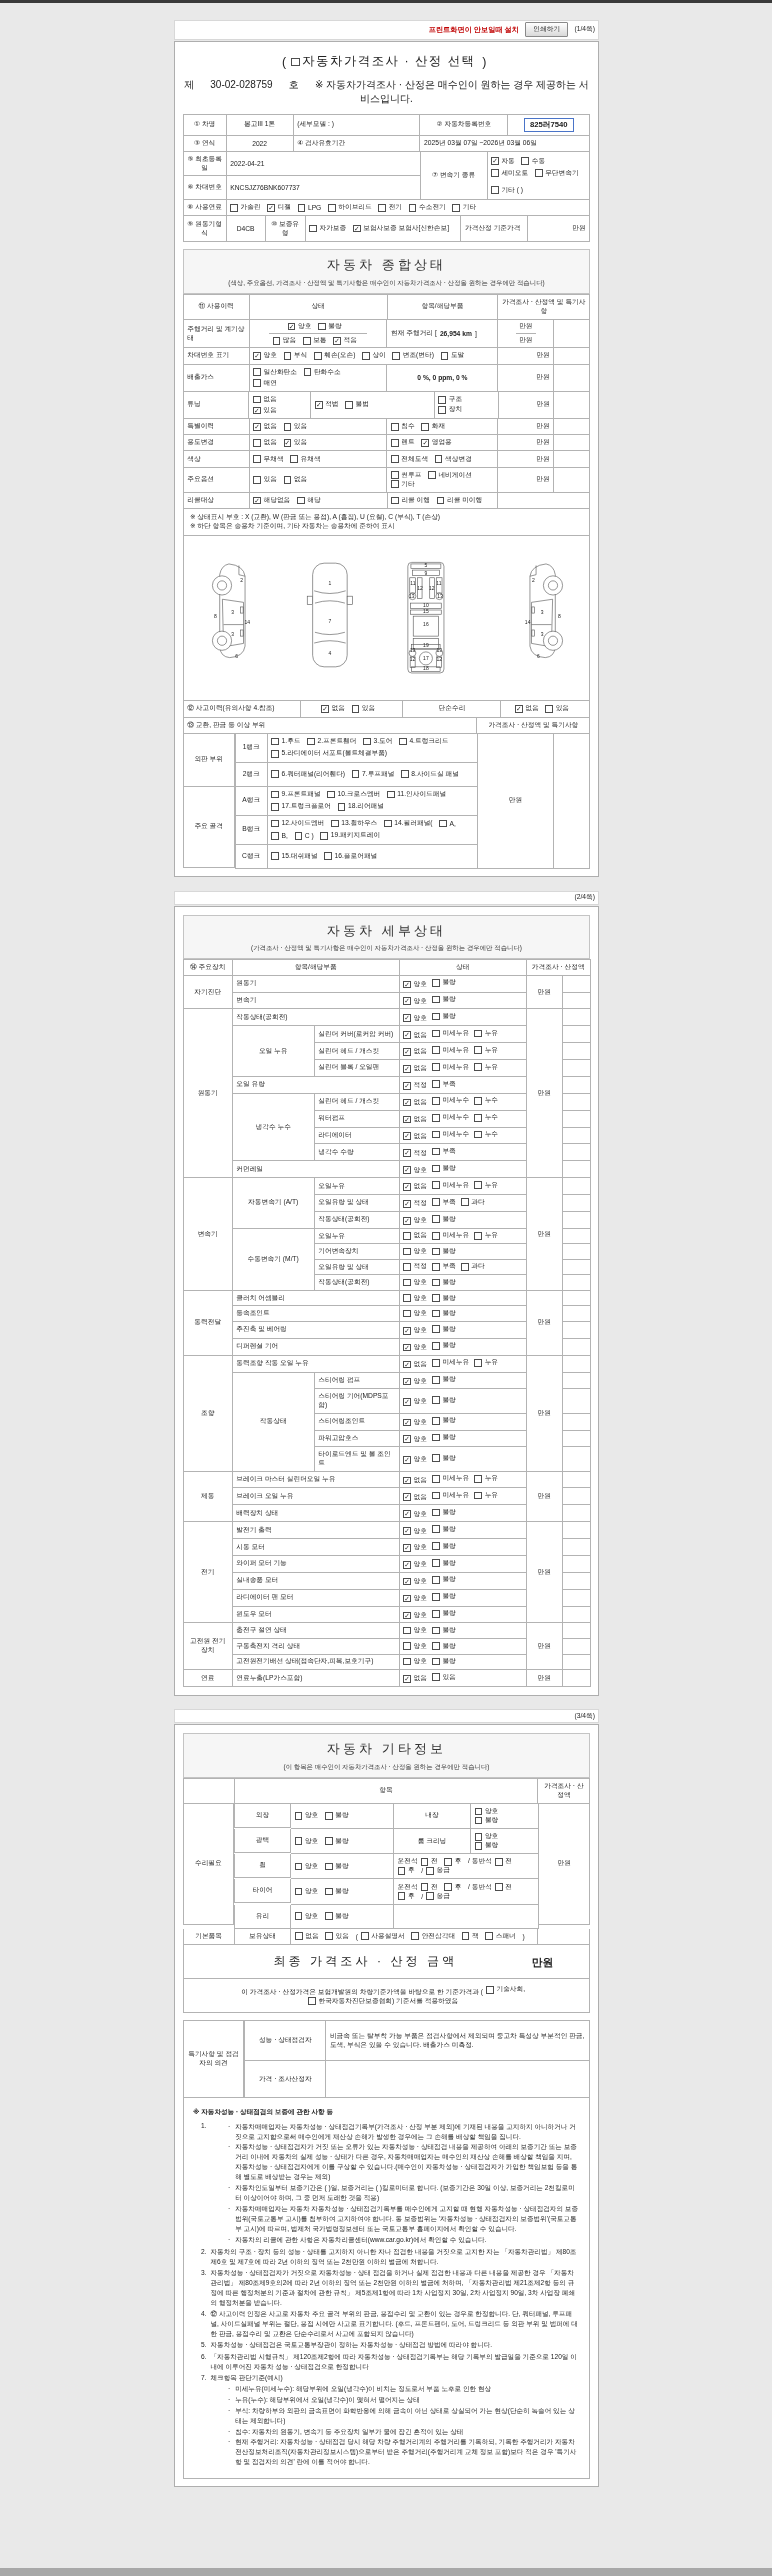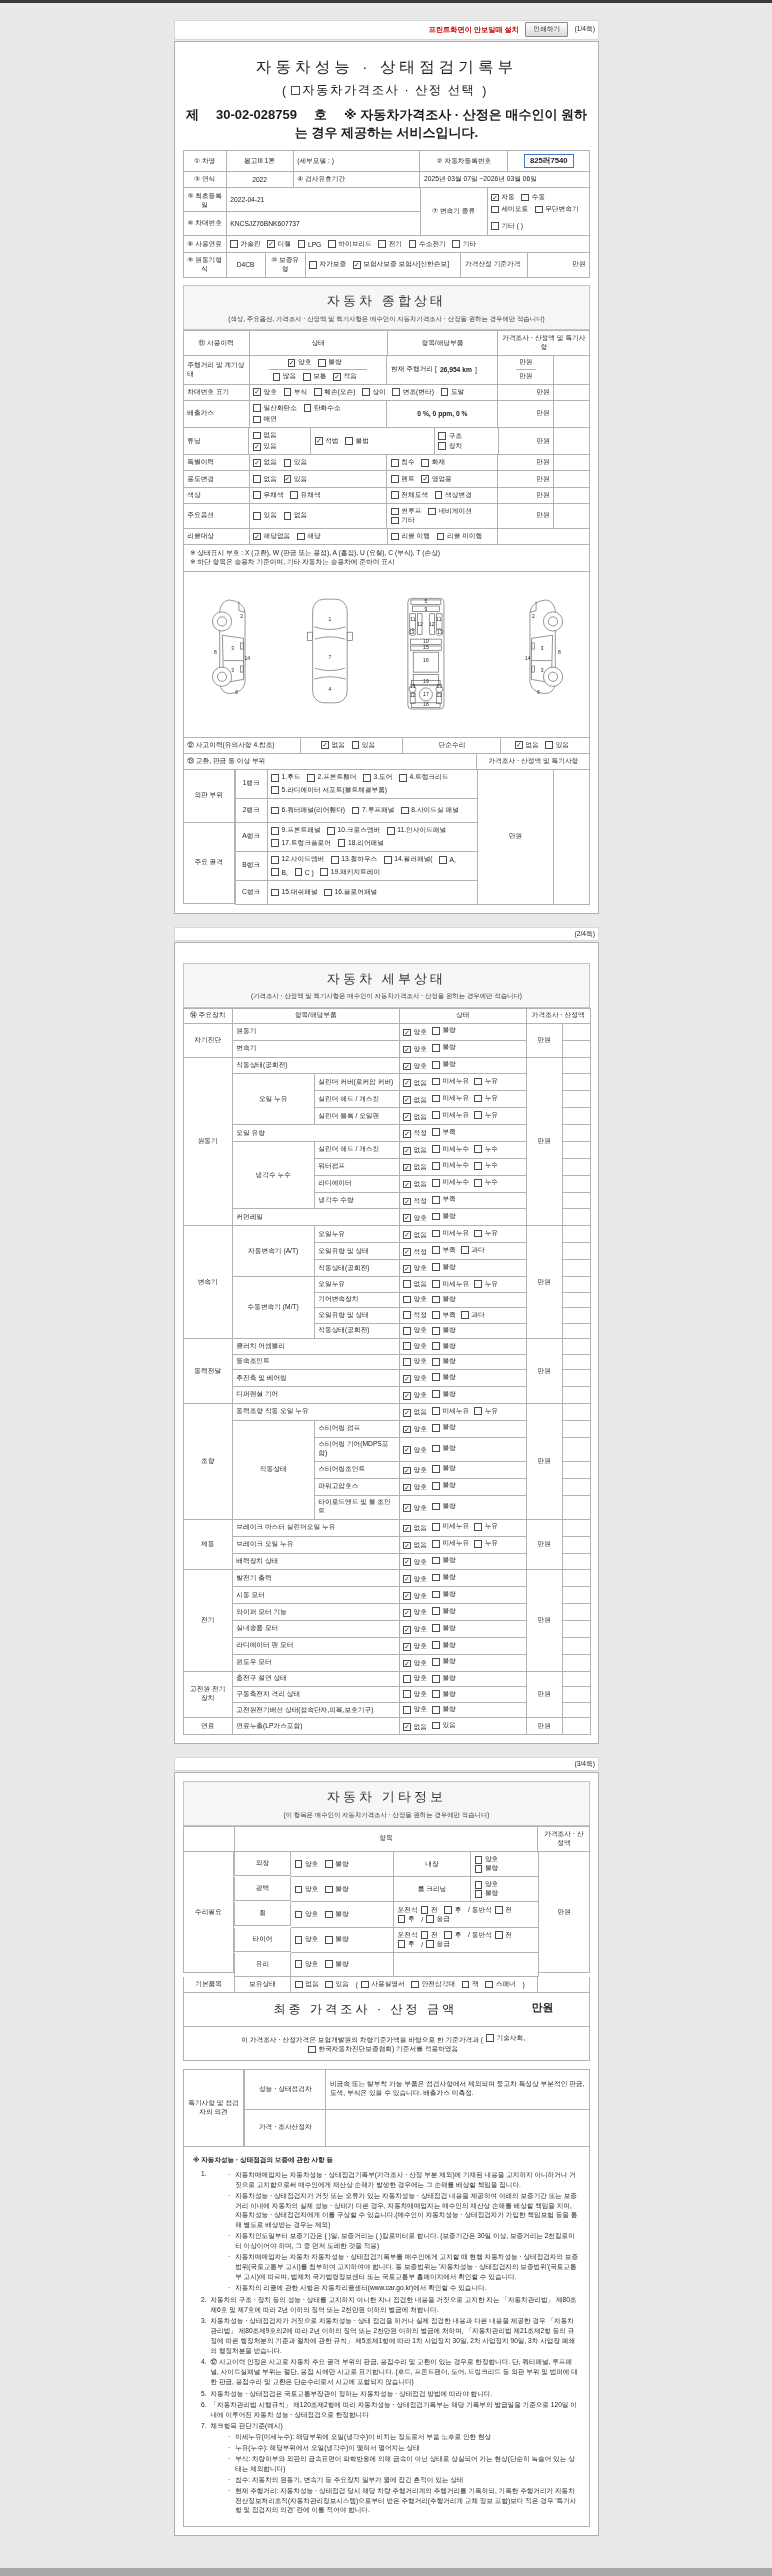--- a/index.html
+++ b/index.html
@@ -10,21 +10,21 @@
 .wrap{width:425px;margin:0 auto}
 .toolbar{display:flex;align-items:center;justify-content:flex-end;gap:6.2px;background:#fff;height:19.6px;margin-top:17.5px;padding:0 3.1px;border:0.5px solid #d8d8d8}
 .redtxt{color:#c00000;font-weight:bold;font-size:7.2px}
 .btn{border:0.5px solid #898989;background:linear-gradient(#ffffff,#d9d9d9);padding:2.1px 7.2px;border-radius:1px;font-size:6.7px;color:#222}
 .pagemark{font-size:6.7px;color:#222;white-space:nowrap}
 .markrow{display:flex;justify-content:flex-end;background:#fff;border:0.5px solid #d8d8d8;padding:1.5px 3.1px;margin-top:13.4px}
 .page{background:#fff;border:0.5px solid #aeaeae;padding:7.7px;margin-top:1px}
 .doc-title{text-align:center;font-size:15.5px;letter-spacing:4.1px;padding-top:7.2px;color:#222}
 .doc-sub{text-align:center;font-size:12.4px;letter-spacing:1.5px;margin-top:4.1px;color:#222}
 .doc-sub .cbx{width:8.8px;height:8.8px;vertical-align:0.5px}
-.doc-no{text-align:center;font-size:13px;font-weight:bold;margin:7.2px 0 8.2px}
+.doc-no{text-align:center;font-size:10px;font-weight:normal;margin:7.2px 0 8.2px}
 .doc-no .sp{display:inline-block;width:13.4px}
 .sec{background:#f6f6f6;border:0.5px solid #c4c4c4;text-align:center;padding:6.2px 2.1px 5.2px;margin-top:7.2px}
 .sec .h{font-size:13px;letter-spacing:3.1px;color:#333}
 .sec .n{font-size:6.4px;margin-top:4.6px;color:#333}
 .frow{display:flex;align-items:stretch}
 .fc{border-right:0.5px solid #b3b3b3;border-bottom:0.5px solid #b3b3b3;padding:3.1px 3.6px;display:flex;align-items:center;flex-wrap:wrap}
 .frow .fc:first-child,.lb{border-left:0.5px solid #b3b3b3}
 .tbl{border-top:0.5px solid #b3b3b3}
 .th{justify-content:center;text-align:center;color:#222}
 .ctr{justify-content:center;text-align:center}
@@ -49,39 +49,38 @@
 .dnum{font-size:13px;fill:#222;text-anchor:middle}
 svg .ln{fill:none;stroke:#555;stroke-width:1.6}
 svg .lnf{fill:#fff;stroke:#555;stroke-width:1.6}
 .notes{border:0.5px solid #b3b3b3;border-top:none;padding:6.2px 9.3px 8.2px;font-size:6.6px;line-height:1.5;color:#222}
 .ntitle{font-weight:bold;margin:2.1px 0 4.1px}
 .nitem{display:flex;margin:1.5px 0}
 .nnum{width:13.4px;flex:none;text-align:right;margin-right:4.1px}
 .nbody{flex:1}
 .nbul{display:flex;margin:1px 0 1px 17.5px}
 .nmark{width:7.2px;flex:none}
-.finalprice{display:flex;align-items:flex-start;border:0.5px solid #b3b3b3;border-top:none;padding:8.2px 15.5px}
+.finalprice{display:flex;align-items:flex-end;border:0.5px solid #b3b3b3;border-top:none;padding:8.2px 15.5px}
 .finalprice .l{font-size:12px;letter-spacing:3.1px;flex:1;text-align:center}
 .finalprice .u{font-size:10.8px;font-weight:bold;padding-right:20.6px}
 .basisline{border:0.5px solid #b3b3b3;border-top:none;padding:6.2px 8.2px;text-align:center;font-size:6.7px;display:block}
 </style>
 </head>
 <body>
 
 <div class="topstrip"></div>
 <div class="wrap">
 
   <div class="toolbar">
     <span class="redtxt">프린트화면이 안보일때 설치</span>
     <button class="btn">인쇄하기</button>
     <span class="pagemark">(1/4쪽)</span>
   </div>
 
   <div class="page">
-    <div class="doc-title">자동차성능 · 상태점검기록부</div>
     <div class="doc-sub"><span class="otx">(</span><span class="opt">
           <span class="cbx"></span>
           <span class="olb">자동차가격조사 · 산정 선택</span>
         </span><span class="otx">)</span></div>
     <div class="doc-no">
       <span>제</span><span class="sp"></span>
       <span>30-02-028759</span><span class="sp"></span>
       <span>호</span><span class="sp"></span>
       <span>※ 자동차가격조사 · 산정은 매수인이 원하는 경우 제공하는 서비스입니다.</span>
     </div>
@@ -724,21 +723,21 @@
         <div class="fc ctr" style="width:77px">만원</div>
         <div class="fc" style="width:36px"></div>
       </div>
     </div>
   </div>
 
   <div class="markrow">
     <span class="pagemark">(2/4쪽)</span>
   </div>
   <div class="page">
-    <div class="sec" style="margin-top:12px">
+    <div class="sec" style="margin-top:0">
       <div class="h">자동차 세부상태</div>
       <div class="n">(가격조사 · 산정액 및 특기사항은 매수인이 자동차가격조사 · 산정을 원하는 경우에만 적습니다)</div>
     </div>
     <table class="dt">
       <colgroup>
           <col style="width:49px">
           <col style="width:82px">
           <col style="width:85px">
           <col style="width:127px">
           <col style="width:36px">

